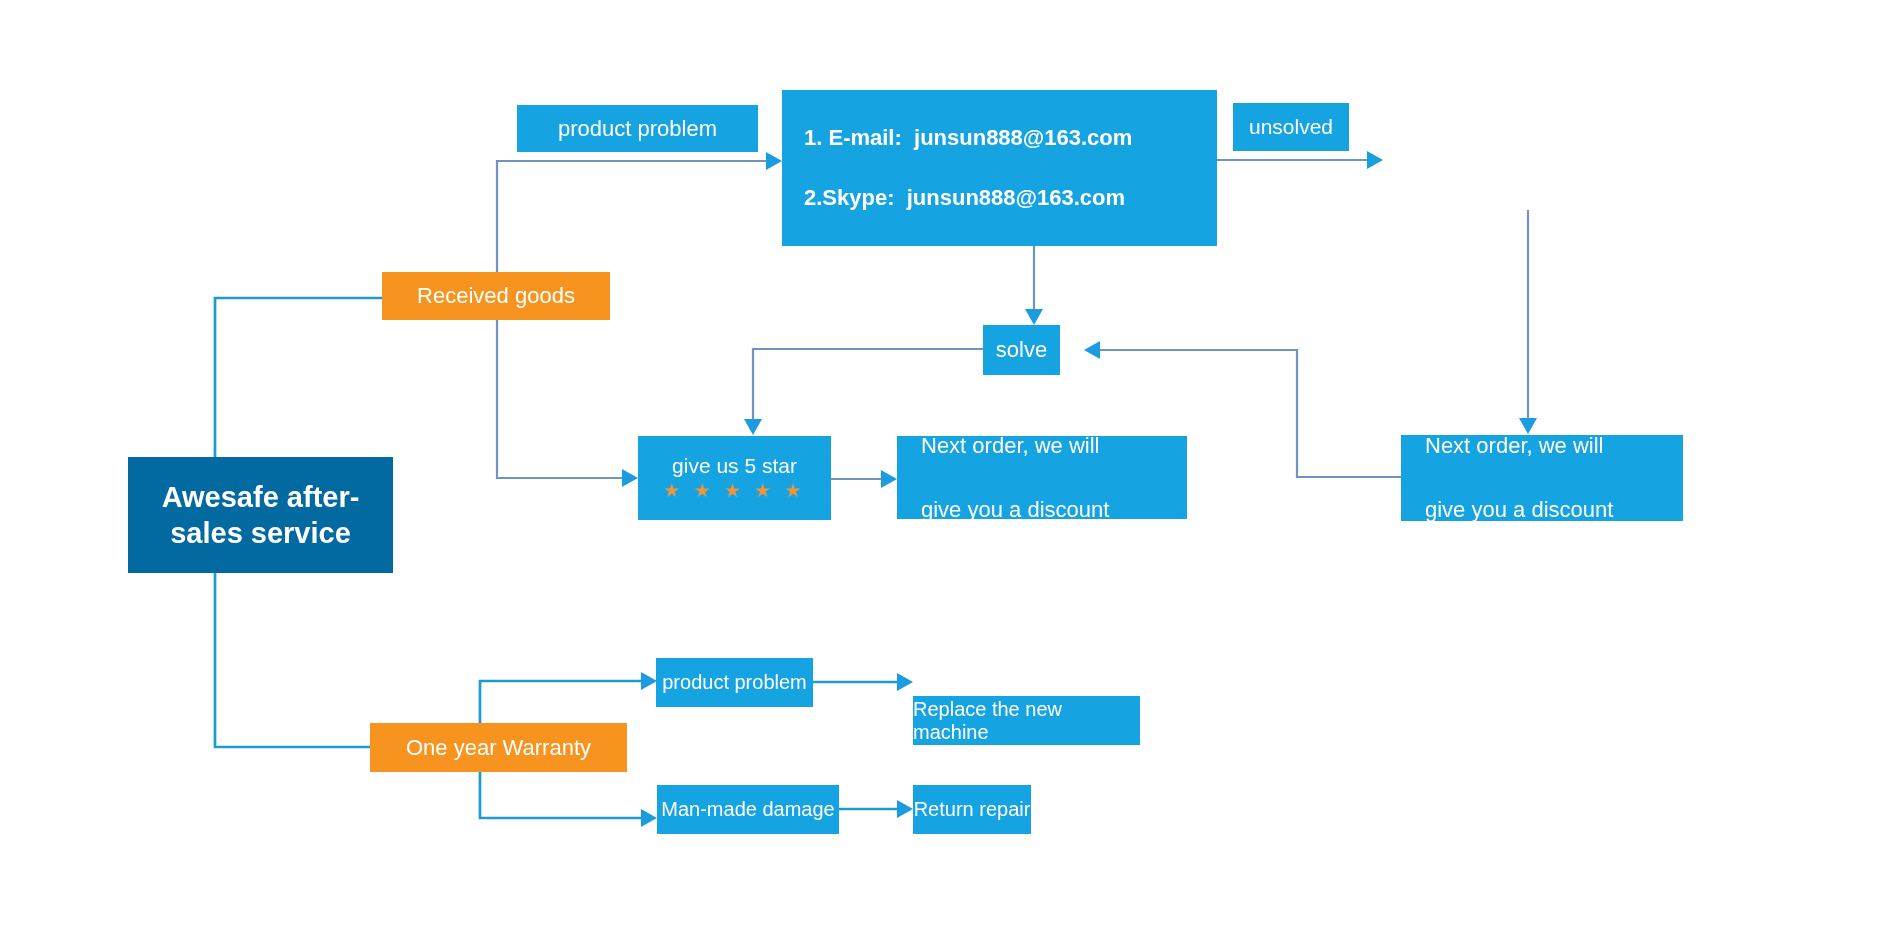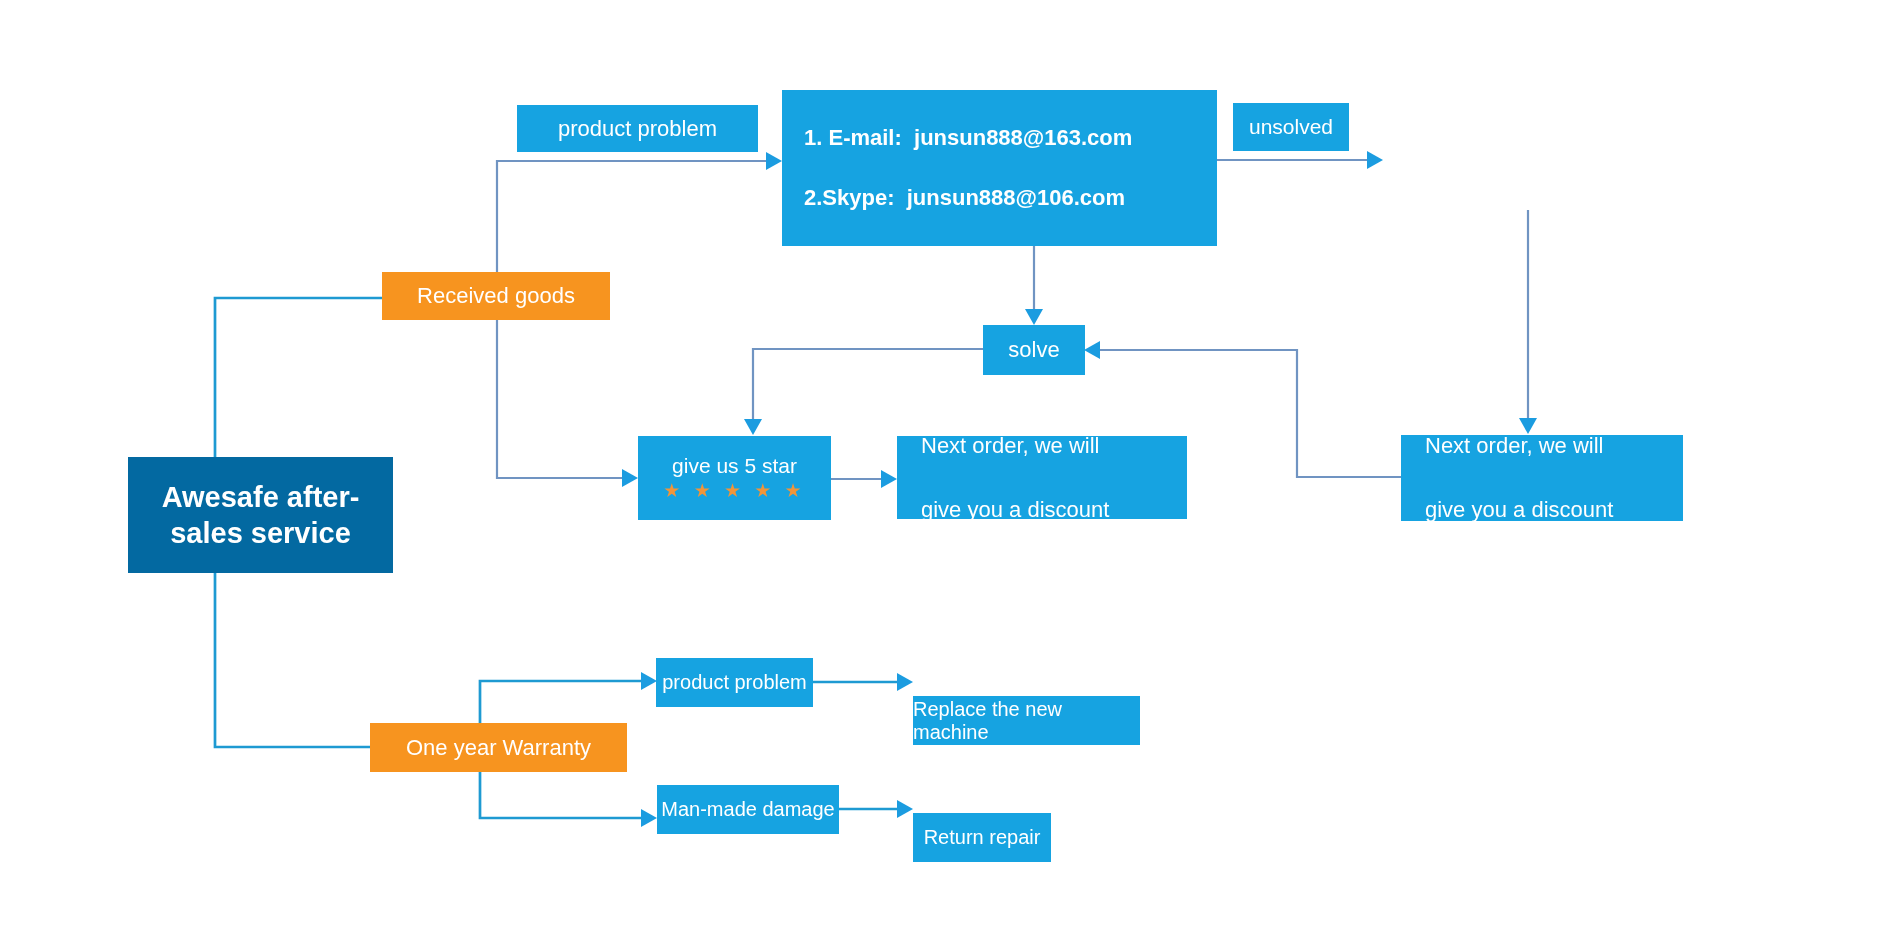--- a/index.html
+++ b/index.html
@@ -21,30 +21,30 @@
   .t20{font-size:20px;}
   .bold{font-weight:bold;}
   .pre{white-space:pre;}
   .line{display:block;}
   #main-title{left:100px;top:457px;width:265px;height:116px;font-size:29px;font-weight:bold;line-height:36px;text-align:center;}
   #received-goods{left:382px;top:272px;width:228px;height:48px;}
   #product-problem-top{left:517px;top:105px;width:241px;height:47px;}
   #contact{left:782px;top:90px;width:435px;height:156px;padding-left:22px;line-height:28.5px;}
   #unsolved{left:1233px;top:103px;width:116px;height:48px;}
   #return-goods{left:1383px;top:90px;width:352px;height:120px;padding-left:20px;line-height:29.5px;font-size:21.5px;}
-  #solve{left:983px;top:325px;width:102px;height:50px;}
+  #solve{left:983px;top:325px;width:77px;height:50px;}
   #five-star{left:638px;top:436px;width:193px;height:84px;line-height:26px;}
   #five-star .stars{color:#f0953a;font-size:19px;letter-spacing:4px;line-height:24px;}
   #discount-left{left:897px;top:436px;width:290px;height:83px;padding-left:24px;line-height:32px;}
   #discount-right{left:1401px;top:435px;width:282px;height:86px;padding-left:24px;line-height:32px;}
   #one-year-warranty{left:370px;top:723px;width:257px;height:49px;}
   #product-problem-bottom{left:656px;top:658px;width:157px;height:49px;}
   #replace-machine{left:913px;top:696px;width:227px;height:49px;}
   #man-made-damage{left:657px;top:785px;width:182px;height:49px;}
-  #return-repair{left:913px;top:785px;width:138px;height:49px;margin-top:28px;}
+  #return-repair{left:913px;top:785px;width:118px;height:49px;}
   .steel{stroke:#7094c2;stroke-width:2.2;fill:none;}
   .bright{stroke:#1e9ad2;stroke-width:2.7;fill:none;}
   .arrow{fill:#1b9ce0;stroke:none;}
 </style>
 </head>
 <body>
 
 <div id="canvas">
 
   <svg id="connectors" viewBox="0 0 1890 943" xmlns="http://www.w3.org/2000/svg">
@@ -87,21 +87,21 @@
     <span>Received goods</span>
   </div>
 
   <div id="product-problem-top" class="box blue t22">
     <span>product problem</span>
   </div>
 
   <div id="contact" class="box blue leftalign bold t22">
     <span class="line pre">Contact Junsun</span>
     <span class="line pre">1. E-mail:  junsun888@163.com</span>
-    <span class="line pre">2.Skype:  junsun888@106.com</span>
+    <span class="line pre">2.Skype:  junsun888@163.com</span>
     <span class="line pre">3.AliExpress chats</span>
   </div>
 
   <div id="unsolved" class="box blue t21">
     <span>unsolved</span>
   </div>
 
 
   <div id="solve" class="box blue t22">
     <span>solve</span>

